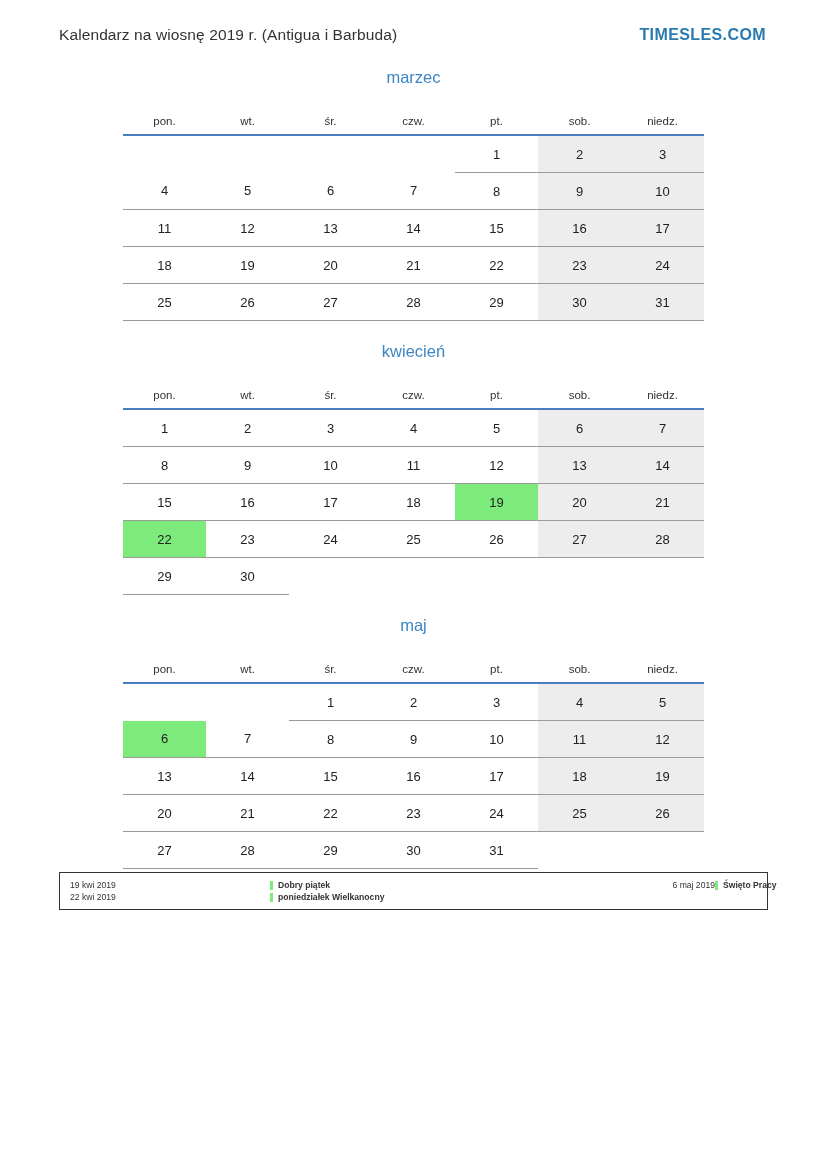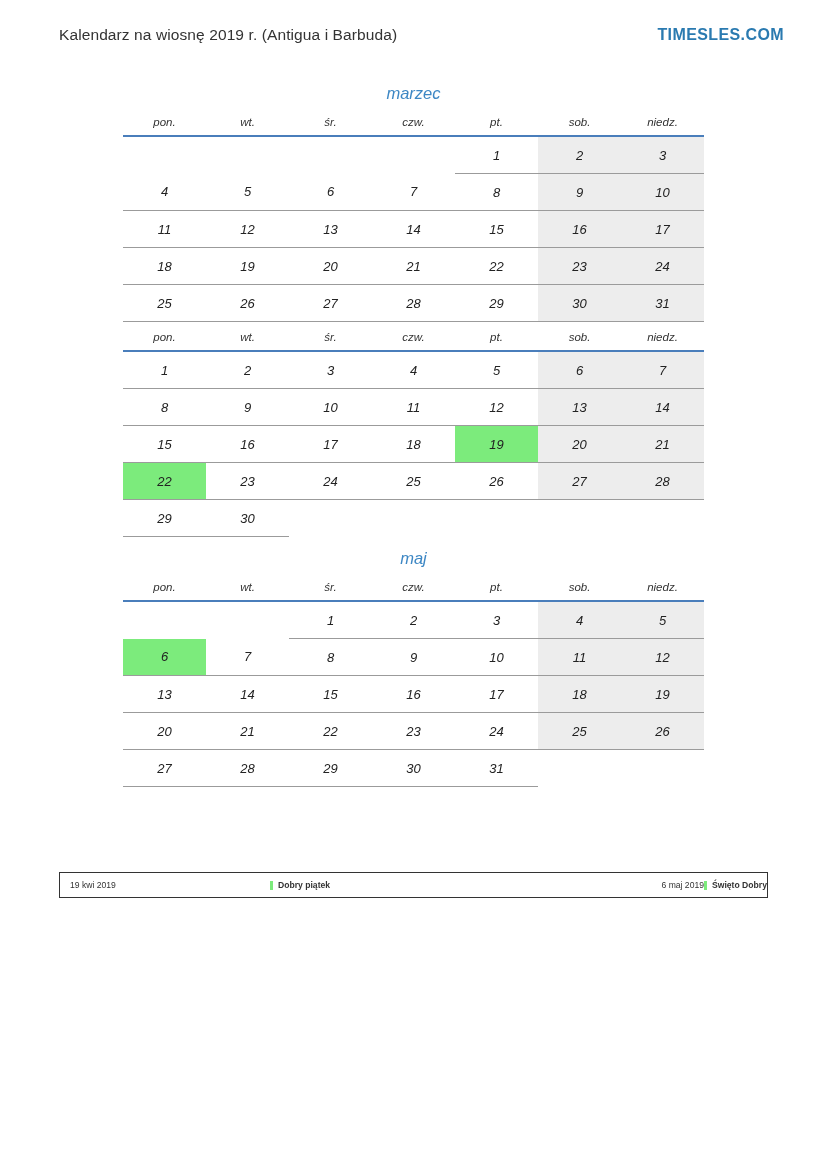--- a/index.html
+++ b/index.html
@@ -17,59 +17,58 @@
   .page {
     position: relative;
     width: 827px;
     height: 1169px;
     box-sizing: border-box;
   }
   .header {
     position: absolute;
     top: 20px;
     left: 59px;
-    right: 43px;
+    right: 61px;
     height: 30px;
     display: flex;
     align-items: center;
     justify-content: space-between;
   }
   .doc-title {
     font-size: 15.5px;
     color: #333333;
     font-weight: normal;
     letter-spacing: 0.1px;
   }
   .brand {
     font-size: 16px;
     color: #2a7ab0;
     letter-spacing: 0.4px;
     font-weight: bold;
   }
   .calendars {
     position: absolute;
-    top: 78px;
+    top: 62px;
     left: 59px;
     width: 709px;
-    font-style: italic;
   }
   .month-block {
     width: 709px;
     margin-bottom: 6px;
   }
   .month-name {
     text-align: center;
     color: #3d87c4;
     font-size: 16.5px;
     padding: 6px 0 10px 0;
     font-weight: normal;
   }
   table.cal {
     border-collapse: collapse;
-    margin: 0 auto;
+    margin: 15px auto;
     table-layout: fixed;
   }
   table.cal col {
     width: 83px;
   }
   table.cal th {
     font-size: 11.5px;
     font-weight: normal;
     color: #333333;
     text-align: center;
@@ -103,20 +102,21 @@
     border: 1px solid #333333;
     padding: 6px 8px 6px 10px;
   }
   .legend-row {
     display: flex;
     align-items: flex-start;
     font-size: 8.6px;
     color: #333333;
     line-height: 12px;
     height: 12px;
+    gap: 11px;
   }
   .legend-date {
     width: 200px;
     flex: 0 0 200px;
   }
   .legend-marker {
     display: inline-block;
     width: 3px;
     height: 9px;
     background: #7ceb7c;
@@ -219,20 +219,21 @@
               <td class="">27</td>
               <td class="">28</td>
               <td class="">29</td>
               <td class="weekend">30</td>
               <td class="weekend">31</td>
             </tr>
           </tbody>
         </table>
       </div>
       <div class="month-block">
+        <div class="month-name">kwiecień</div>
         <table class="cal">
           <colgroup>
             <col>
             <col>
             <col>
             <col>
             <col>
             <col>
             <col>
           </colgroup>
@@ -373,18 +374,29 @@
   <div class="legend">
       <div class="legend-row">
         <div class="legend-left">
           <div class="legend-date">19 kwi 2019</div>
           <span class="legend-marker"></span>
           <div class="legend-name">Dobry piątek</div>
         </div>
         <div class="legend-right">
           <div class="legend-date-right">6 maj 2019</div>
           <span class="legend-marker"></span>
-          <div class="legend-name">Święto Dobry</div>
+          <div class="legend-name">Święto Pracy</div>
+        </div>
+      </div>
+      <div class="legend-row">
+        <div class="legend-left">
+          <div class="legend-date">22 kwi 2019</div>
+          <span class="legend-marker"></span>
+          <div class="legend-name">poniedziałek Wielkanocny</div>
+        </div>
+        <div class="legend-right">
+          <div class="legend-date-right"></div>
+          <div class="legend-name"></div>
         </div>
       </div>
     </div>
 
 </div>
 
 </body></html>

